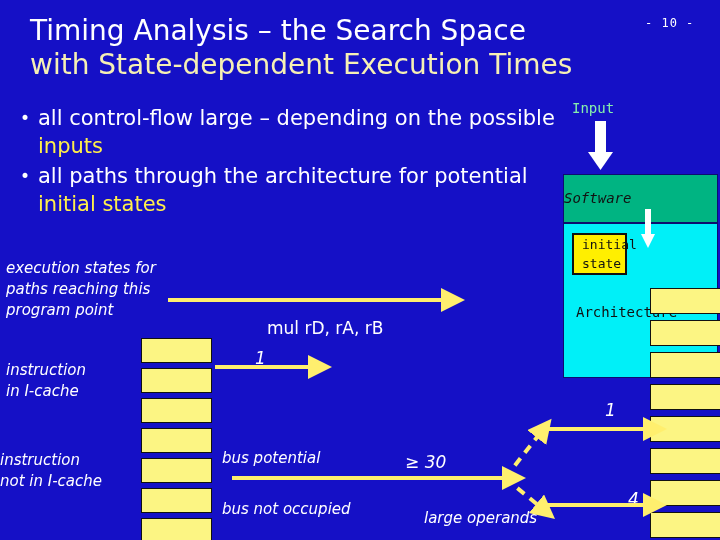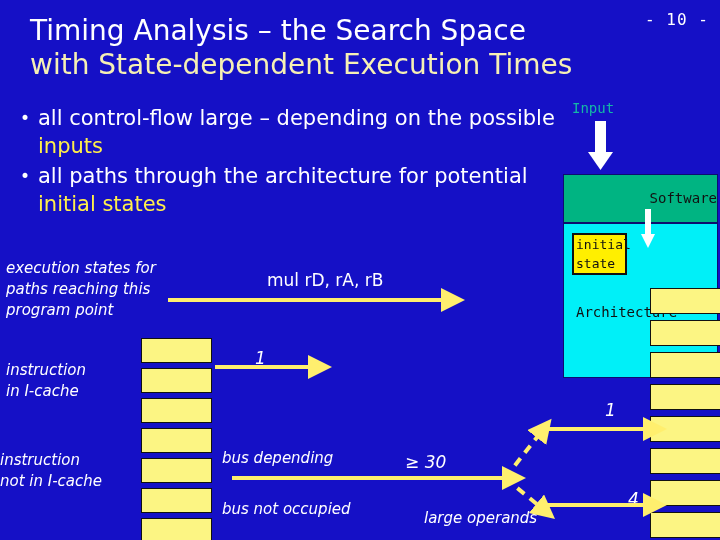--- a/index.html
+++ b/index.html
@@ -9,23 +9,23 @@
   #slide {
     position: relative;
     width: 720px; height: 540px;
     background: #1510c6;
     overflow: hidden;
     font-family: "DejaVu Sans", sans-serif;
   }
   
   #page-num {
     position: absolute;
-    left: 645px; top: 10px;
-    font-family: "DejaVu Sans Mono", monospace;
-    font-size: 16px;
+    left: 645px; top: 16px;
+    font-family: "DejaVu Sans Mono", monospace;
+    font-size: 12px;
     color: #ffffff;
     letter-spacing: 1px;
   }
   
   #title {
     position: absolute;
     left: 30px; top: 14px;
     width: 630px;
     text-align: left;
     font-family: "DejaVu Sans", sans-serif;
@@ -55,39 +55,40 @@
     left: 6px; top: 0px;
     font-size: 17px;
     color: #ffffff;
   }
   .hl { color: #ffef4a; }
 
   
   #input-label {
     position: absolute;
     left: 572px; top: 100px;
-    color: #14b8a6;
+    color: #86efac;
     font-family: "DejaVu Sans Mono", monospace;
     font-size: 14px;
   }
   #software-box {
     position: absolute;
     left: 563px; top: 174px;
     width: 155px; height: 49px;
     background: #00b482;
     border: 1px solid #0d0d6e;
     box-sizing: border-box;
   }
   #software-label {
     position: absolute;
     left: 0; top: 15px; width: 100%;
-    text-align: right;
+    text-align: left;
     color: #111111;
     font-family: "DejaVu Sans Mono", monospace;
     font-size: 14px;
+    font-style: italic;
   }
   #arch-box {
     position: absolute;
     left: 563px; top: 223px;
     width: 155px; height: 155px;
     background: #00f0f8;
     border: 1px solid #0d0d6e;
     box-sizing: border-box;
   }
   #arch-label {
@@ -105,21 +106,21 @@
     background: #ffef00;
     border: 2px solid #111111;
     box-sizing: border-box;
   }
   #initial-state-box span {
     display: block;
     color: #111111;
     font-family: "DejaVu Sans Mono", monospace;
     font-size: 13px;
     line-height: 19px;
-    padding-left: 2px;
+    padding-left: 8px;
   }
 
   
   .ybox {
     position: absolute;
     background: #fcf583;
     border: 1px solid #111111;
     box-sizing: border-box;
   }
   .ybox-right {
@@ -137,20 +138,21 @@
     font-style: italic;
     line-height: 21px;
     white-space: pre-line;
   }
   .dlabel-plain {
     position: absolute;
     color: #ffffff;
     font-size: 17px;
     font-style: normal;
     white-space: nowrap;
+    margin-top: 48px;
   }
   .num-label {
     position: absolute;
     color: #ffffff;
     font-size: 17px;
     font-style: italic;
   }
 
   svg.arrows {
     position: absolute;
@@ -202,21 +204,21 @@
 program point</div>
 
   <div class="dlabel-plain" style="left:267px; top:270px;">mul rD, rA, rB</div>
 
   <div class="dlabel" style="left:6px; top:360px; width:140px;">instruction
 in I-cache</div>
 
   <div class="dlabel" style="left:0px; top:450px; width:150px;">instruction
 not in I-cache</div>
 
-  <div class="dlabel" style="left:222px; top:448px;">bus depending</div>
+  <div class="dlabel" style="left:222px; top:448px;">bus potential</div>
 
   <div class="dlabel" style="left:222px; top:499px;">bus not occupied</div>
 
 
   <div class="dlabel" style="left:424px; top:508px;">large operands</div>
 
   <div class="num-label" style="left:255px; top:348px;">1</div>
 
   <div class="num-label" style="left:405px; top:452px;">≥ 30</div>
 

